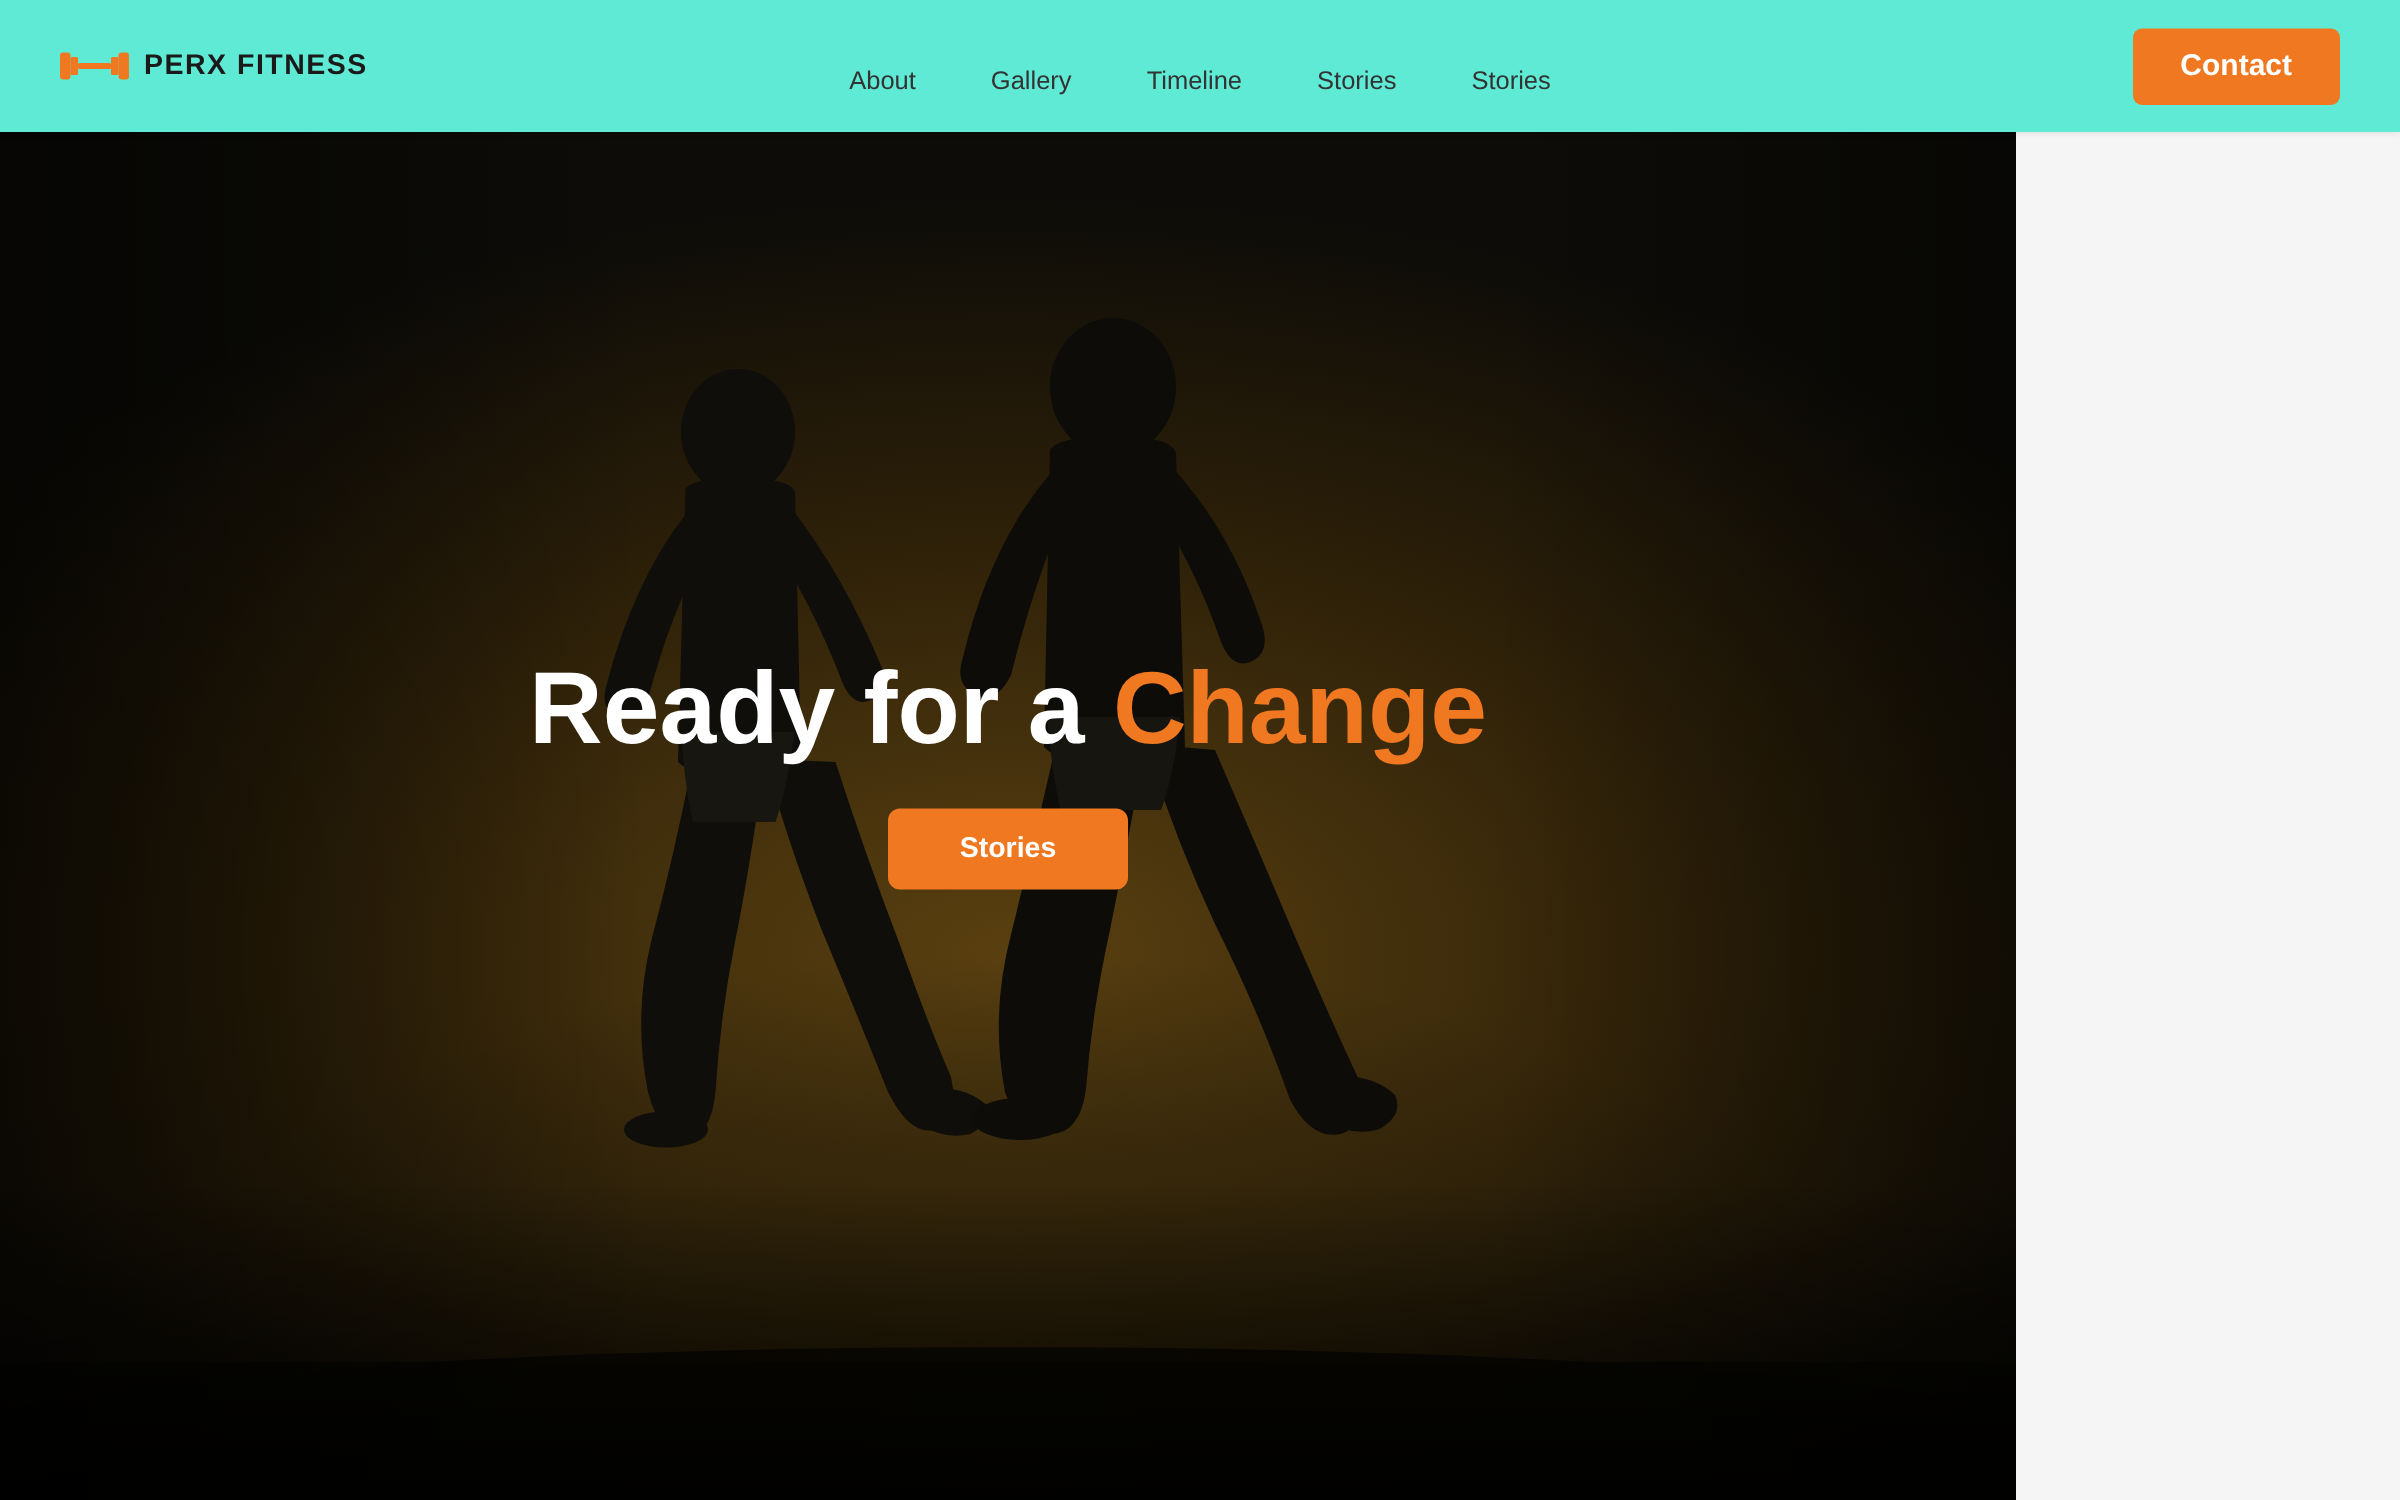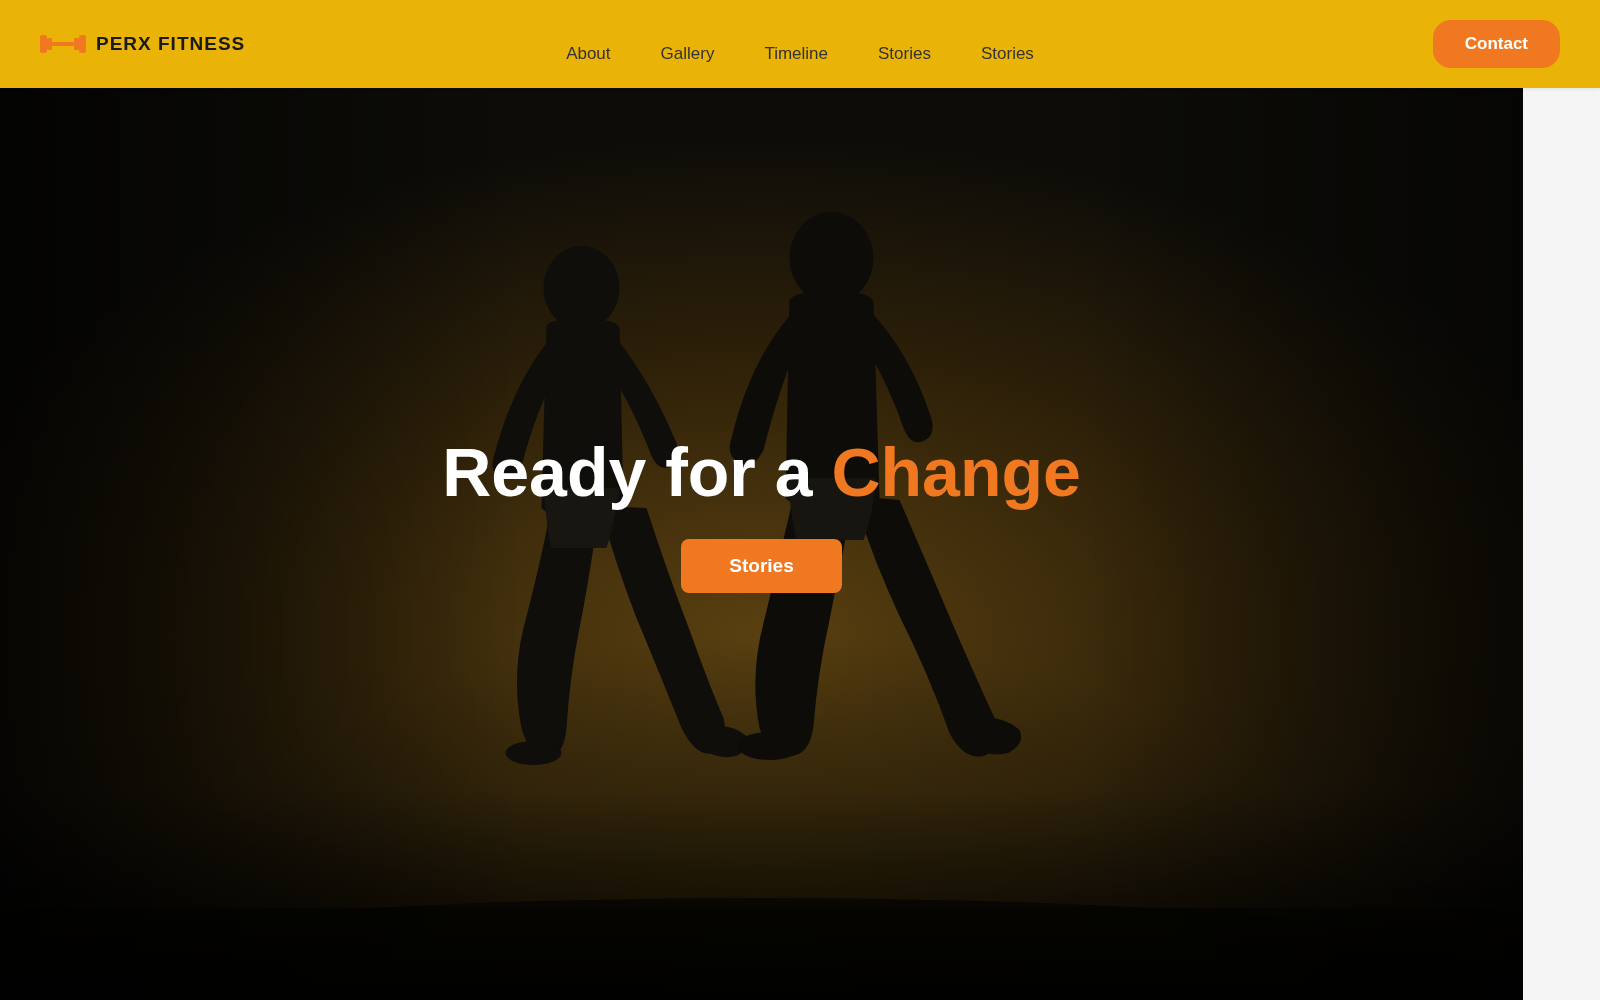--- a/index.html
+++ b/index.html
@@ -15,21 +15,21 @@
       background: #f5f5f5;
     }
 
     
     .navbar {
       display: flex;
       align-items: center;
       justify-content: space-between;
       padding: 0 40px;
       height: 88px;
-      background: #eab308;
+      background: #5eead4;
       box-shadow: 0 1px 4px rgba(0,0,0,0.08);
       position: relative;
       z-index: 10;
     }
 
     .logo-area {
       display: flex;
       align-items: center;
       gap: 10px;
     }
@@ -66,30 +66,30 @@
       color: #333;
       font-size: 17px;
       font-weight: 500;
     }
 
     .contact-btn {
       background: #f07820;
       color: #fff;
       border: none;
       padding: 14px 32px;
-      border-radius: 18px;
-      font-size: 17px;
+      border-radius: 6px;
+      font-size: 20px;
       font-weight: 600;
       cursor: pointer;
     }
 
     
     .hero {
       position: relative;
-      width: 1523px;
+      width: 1344px;
       height: 912px;
       overflow: hidden;
       background: #1a1408;
     }
 
     
     .hero-bg {
       position: absolute;
       inset: 0;
       width: 100%;

